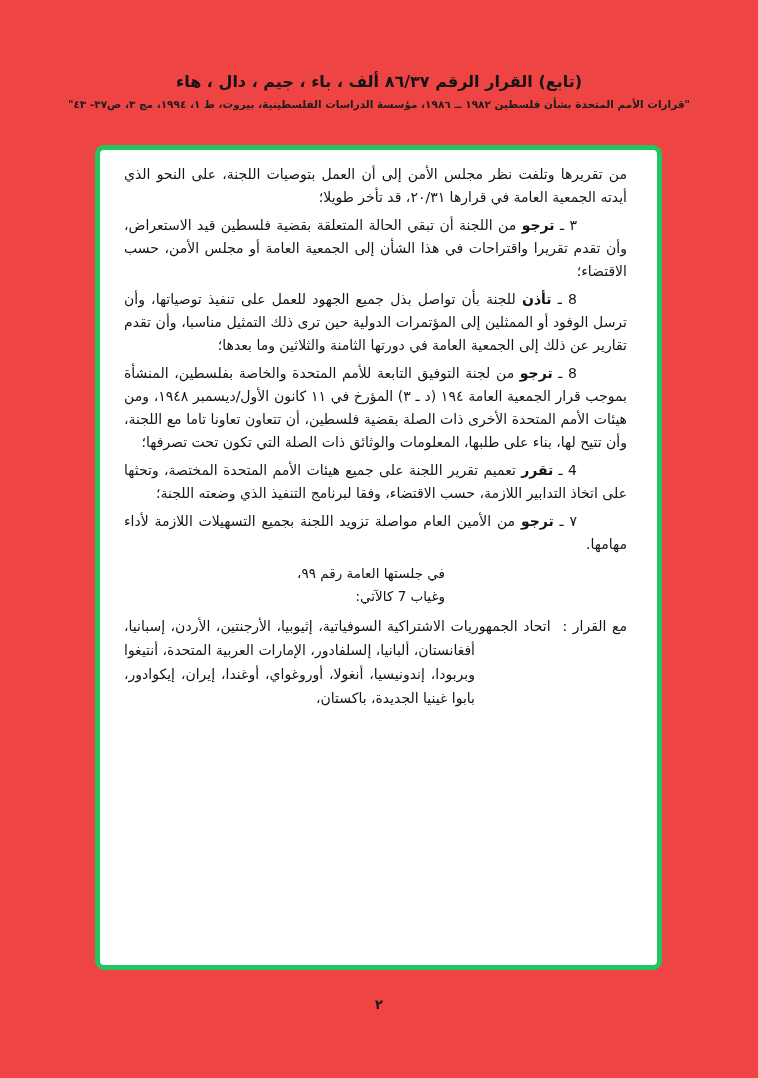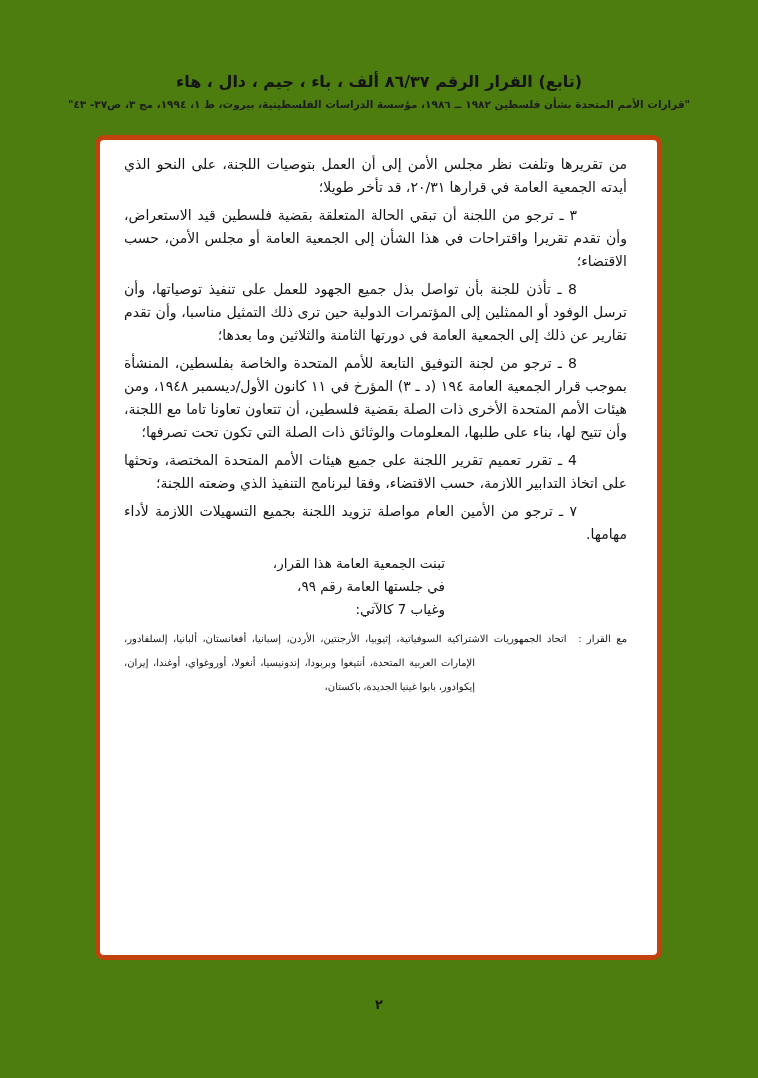--- a/index.html
+++ b/index.html
@@ -1,44 +1,44 @@
 <!DOCTYPE html>
 <html lang="ar"><head>
 <meta charset="utf-8">
 <style>
   html,body{margin:0;padding:0;}
   body{background:#e8e8e8;font-family:"DejaVu Sans",sans-serif;}
   .page{
-    position:relative;width:758px;height:1078px;background:#4d7c0f;
+    position:relative;width:758px;height:1078px;background:#ef4444;
     margin:0 auto;overflow:hidden;color:#141414;
   }
   .header{position:absolute;top:72px;left:0;right:0;text-align:center;direction:rtl;}
   .doc-title{font-size:16px;font-weight:bold;margin:0 0 7px 0;letter-spacing:0;}
   .doc-citation{font-size:10.5px;font-weight:bold;margin:0;color:#1c1c1c;}
   .green-box{
-    position:absolute;left:95px;top:135px;width:557px;height:815px;
-    border:5px solid #c2410c;border-radius:9px;background:#fff;
+    position:absolute;left:95px;top:145px;width:557px;height:815px;
+    border:5px solid #22c55e;border-radius:9px;background:#fff;
   }
   .content{
     direction:rtl;text-align:justify;
     padding:13px 30px 0 24px;
     font-size:14px;line-height:23px;
   }
   p.para{margin:0 0 5px 0;}
   p.para.indent{text-indent:50px;}
-  .kw{font-weight:normal;}
+  .kw{font-weight:bold;}
   .vote{
     width:292px;margin:6px 182px 6px 0;
     font-size:13.5px;line-height:23px;
   }
   .vote-line{text-align:right;white-space:nowrap;}
   .countries{
     margin:4px 0 0 0;
     padding-right:152px;text-indent:-152px;
-    font-size:10px;line-height:24px;font-family:Liberation Serif, serif;
+    font-size:14px;line-height:24px;
   }
   .countries .label{margin-left:12px;}
   .page-number{
     position:absolute;top:997px;left:0;width:100%;
     text-align:center;font-size:13px;font-weight:bold;direction:rtl;
   }
 </style>
 </head>
 <body>
 
@@ -58,21 +58,20 @@
 
       <p class="para indent"><span>8 ـ </span><span class="kw">تأذن</span><span> للجنة بأن تواصل بذل جميع الجهود للعمل على تنفيذ توصياتها، وأن ترسل الوفود أو الممثلين إلى المؤتمرات الدولية حين ترى ذلك التمثيل مناسبا، وأن تقدم تقارير عن ذلك إلى الجمعية العامة في دورتها الثامنة والثلاثين وما بعدها؛</span></p>
 
       <p class="para indent"><span>8 ـ </span><span class="kw">ترجو</span><span> من لجنة التوفيق التابعة للأمم المتحدة والخاصة بفلسطين، المنشأة بموجب قرار الجمعية العامة ١٩٤ (د ـ ٣) المؤرخ في ١١ كانون الأول/ديسمبر ١٩٤٨، ومن هيئات الأمم المتحدة الأخرى ذات الصلة بقضية فلسطين، أن تتعاون تعاونا تاما مع اللجنة، وأن تتيح لها، بناء على طلبها، المعلومات والوثائق ذات الصلة التي تكون تحت تصرفها؛</span></p>
 
       <p class="para indent"><span>4 ـ </span><span class="kw">تقرر</span><span> تعميم تقرير اللجنة على جميع هيئات الأمم المتحدة المختصة، وتحثها على اتخاذ التدابير اللازمة، حسب الاقتضاء، وفقا لبرنامج التنفيذ الذي وضعته اللجنة؛</span></p>
 
       <p class="para indent"><span>٧ ـ </span><span class="kw">ترجو</span><span> من الأمين العام مواصلة تزويد اللجنة بجميع التسهيلات اللازمة لأداء مهامها.</span></p>
 
       <div class="vote">
-        <div class="vote-line">تبنت الجمعية العامة هذا القرار،</div>
         <div class="vote-line">في جلستها العامة رقم ٩٩،</div>
         <div class="vote-line">وغياب 7 كالآتي:</div>
       </div>
 
       <p class="countries"><span class="label">مع القرار :</span><span>اتحاد الجمهوريات الاشتراكية السوفياتية، إثيوبيا، الأرجنتين، الأردن، إسبانيا، أفغانستان، ألبانيا، إلسلفادور، الإمارات العربية المتحدة، أنتيغوا وبربودا، إندونيسيا، أنغولا، أوروغواي، أوغندا، إيران، إيكوادور، بابوا غينيا الجديدة، باكستان،</span></p>
 
     </div>
   </div>
 
   <div class="page-number">٢</div>

